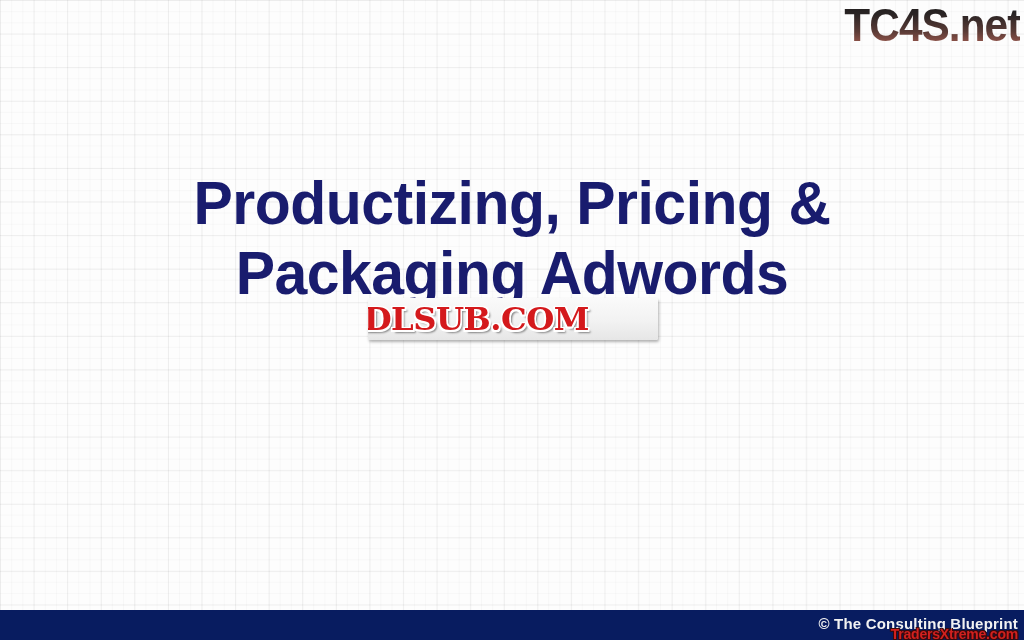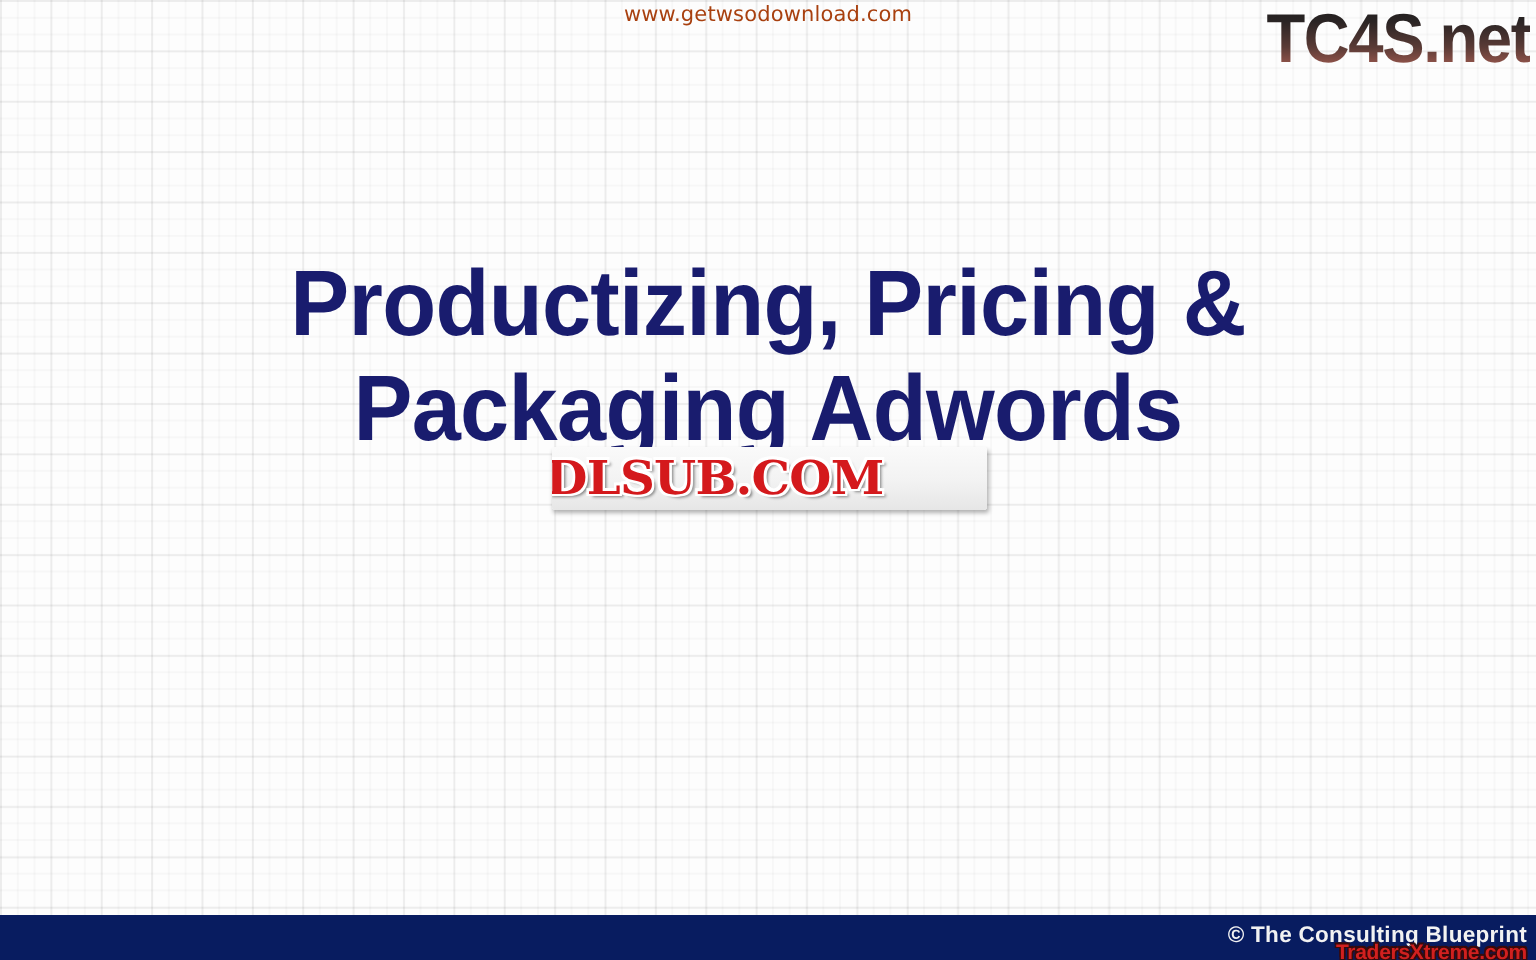--- a/index.html
+++ b/index.html
@@ -163,21 +163,20 @@
        1px -1px 0 #3a0a0a,
       -1px  1px 0 #3a0a0a,
        1px  1px 0 #3a0a0a;
   }
 </style>
 </head>
 <body>
 
 <div id="slide">
 
-  <div id="top-watermark">www.getwsodownload.com</div>
 
   <div id="brand-logo">TC4S.net</div>
 
   <div id="title-block">
     <div class="title-line">Productizing, Pricing &amp;</div>
     <div class="title-line">Packaging Adwords</div>
   </div>
 
   <div id="dlsub-badge">
     <span id="dlsub-text">DLSUB.COM</span>

